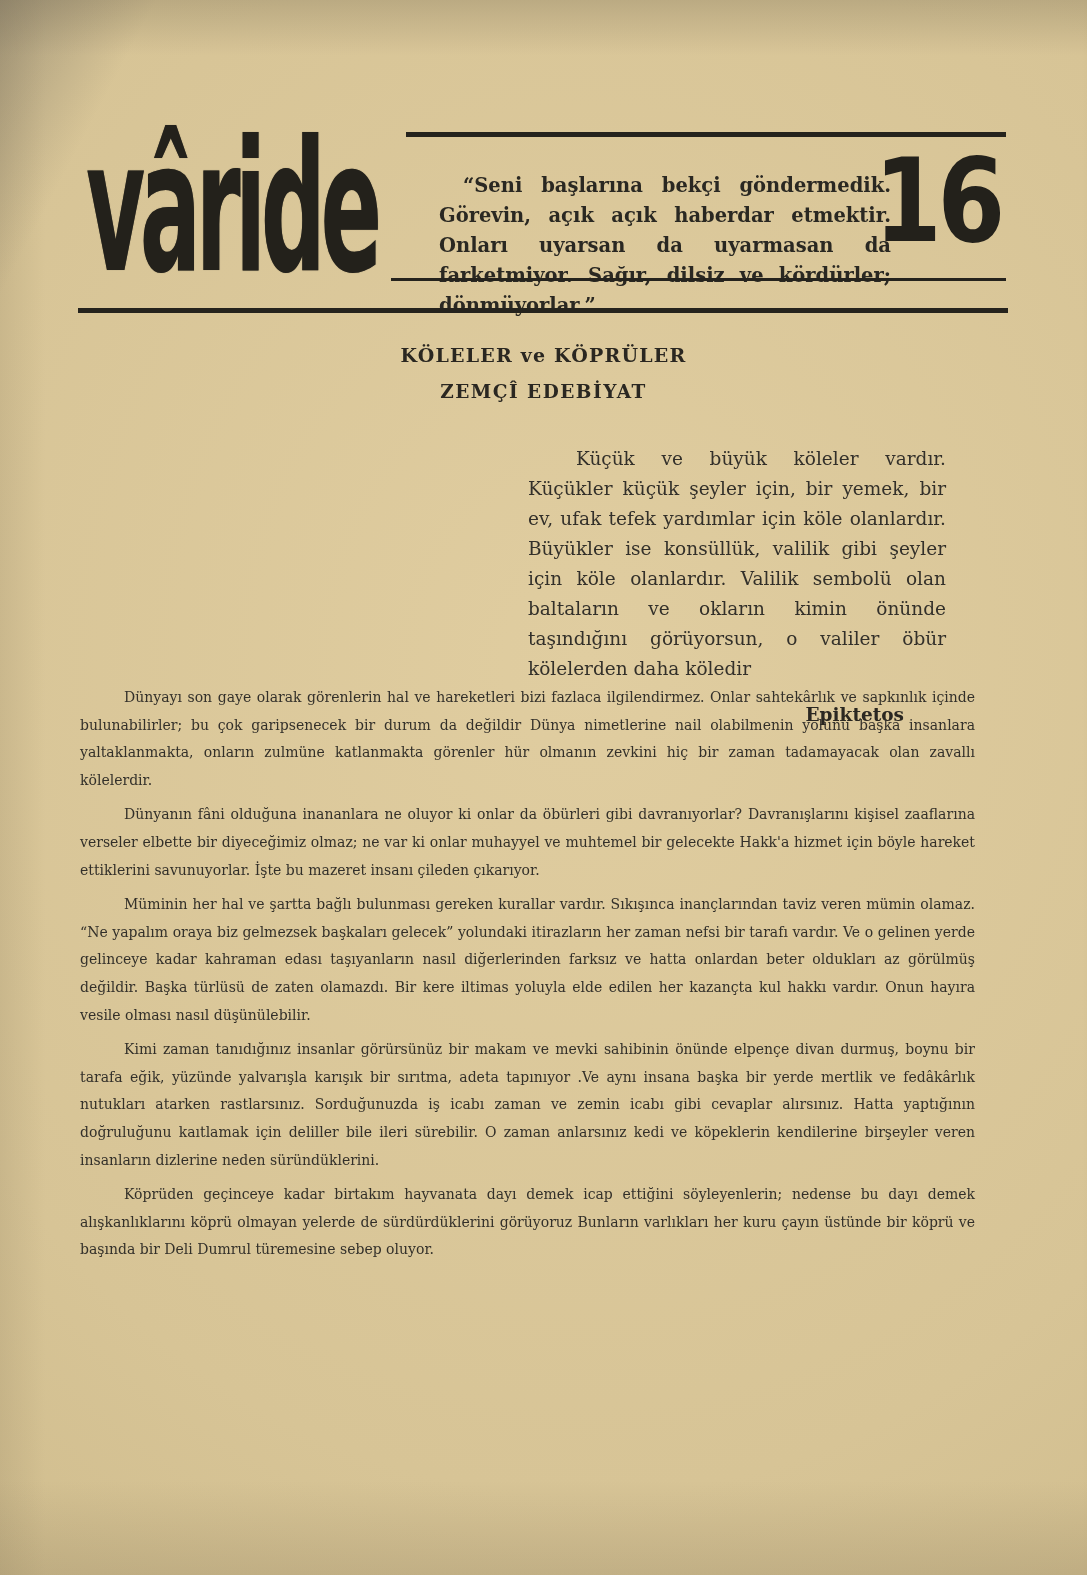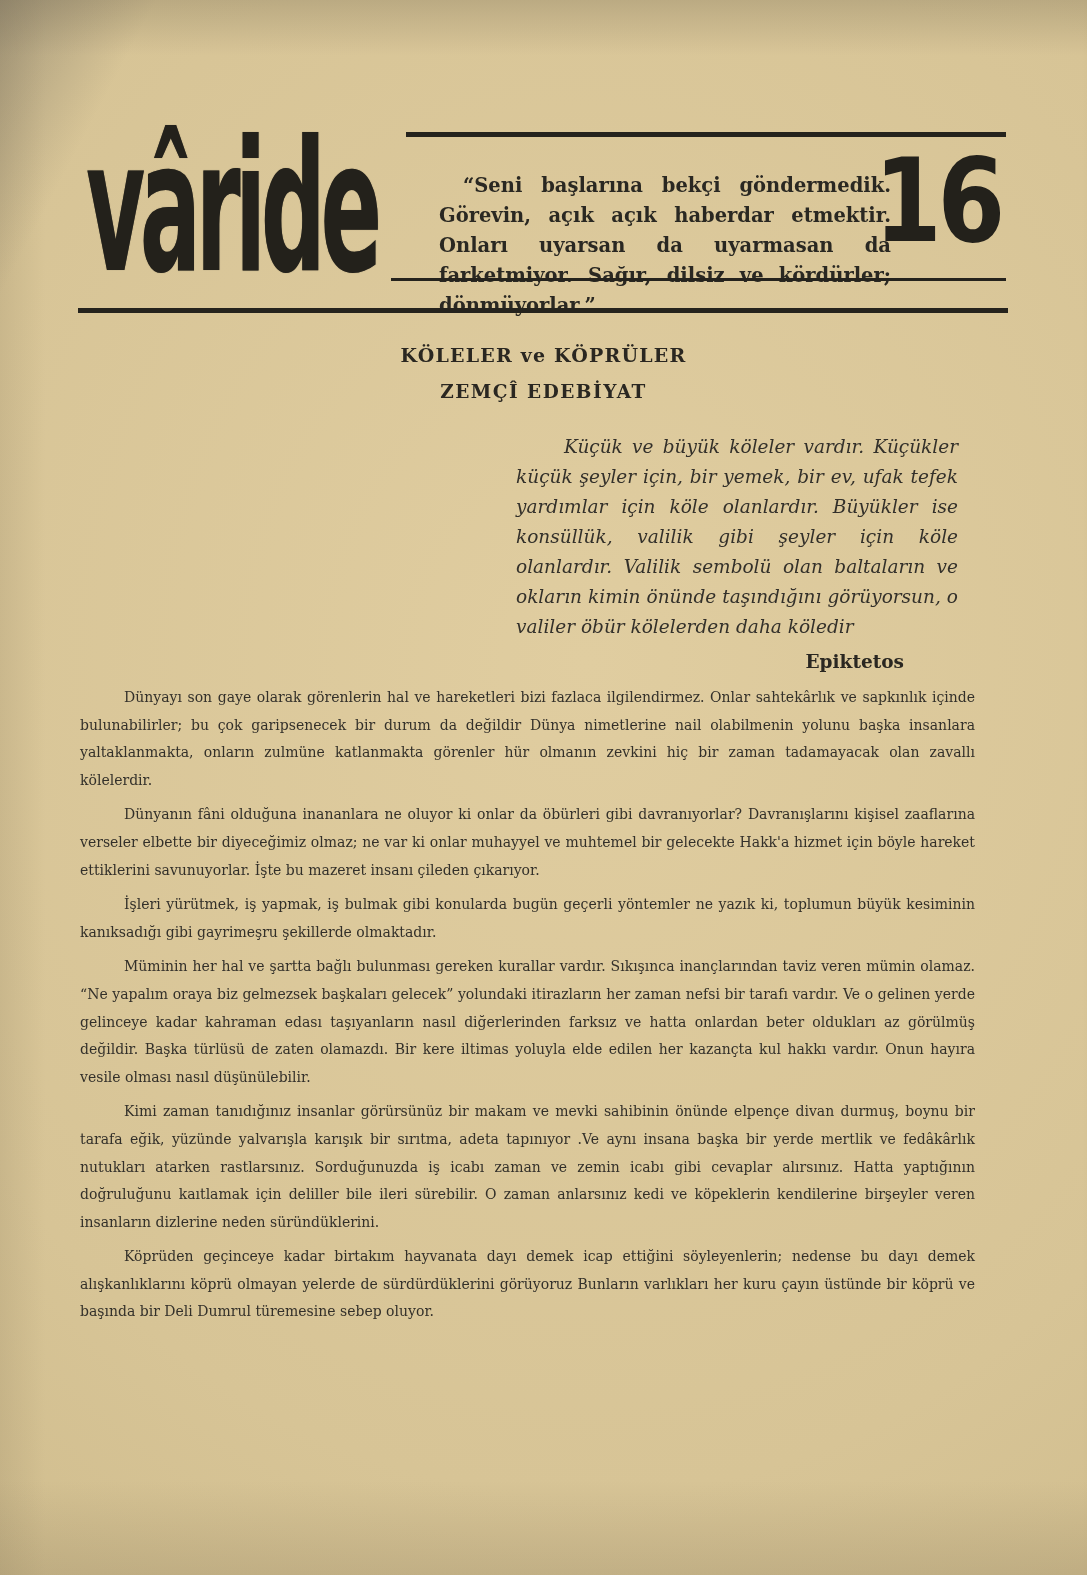--- a/index.html
+++ b/index.html
@@ -52,21 +52,21 @@
   .title, .author {
     position:absolute; left:0; width:1087px; text-align:center;
     font-weight:bold; color:#2a2721; margin:0;
   }
   .title  { top:344px; font-size:19px;   letter-spacing:1.2px; }
   .author { top:381px; font-size:18.5px; letter-spacing:1.5px; }
   .epigraph {
     position:absolute; left:512px; top:428px; width:450px;
     font-size:18.5px; line-height:30px; color:#33302a;
   }
-  .epigraph-text { margin:4px; text-align:justify; text-indent:48px;font-style:italic; }
+  .epigraph-text { margin:16px; text-align:justify; text-indent:48px; }
   .epigraph-attribution {
     margin:5px 58px 8px 0; text-align:right; font-weight:bold; color:#2a2721;
   }
   .article-body {
     position:absolute; left:80px; top:684px; width:895px;
     font-size:14px; line-height:27.6px; text-align:justify;
     color:#33302a;
   }
   .article-body p { margin:0 0 7px; text-indent:44px; }
 </style>
@@ -93,19 +93,18 @@
   <h2 class="author">ZEMÇÎ EDEBİYAT</h2>
 
   <div class="epigraph">
     <p class="epigraph-text">Küçük ve büyük köleler vardır. Küçükler küçük şeyler için, bir yemek, bir ev, ufak tefek yardımlar için köle olanlardır. Büyükler ise konsüllük, valilik gibi şeyler için köle olanlardır. Valilik sembolü olan baltaların ve okların kimin önünde taşındığını görüyorsun, o valiler öbür kölelerden daha köledir</p>
     <p class="epigraph-attribution">Epiktetos</p>
   </div>
 
   <div class="article-body">
     <p>Dünyayı son gaye olarak görenlerin hal ve hareketleri bizi fazlaca ilgilendirmez. Onlar sahtekârlık ve sapkınlık içinde bulunabilirler; bu çok garipsenecek bir durum da değildir Dünya nimetlerine nail olabilmenin yolunu başka insanlara yaltaklanmakta, onların zulmüne katlanmakta görenler hür olmanın zevkini hiç bir zaman tadamayacak olan zavallı kölelerdir.</p>
     <p>Dünyanın fâni olduğuna inananlara ne oluyor ki onlar da öbürleri gibi davranıyorlar? Davranışlarını kişisel zaaflarına verseler elbette bir diyeceğimiz olmaz; ne var ki onlar muhayyel ve muhtemel bir gelecekte Hakk'a hizmet için böyle hareket ettiklerini savunuyorlar. İşte bu mazeret insanı çileden çıkarıyor.</p>
-    <p>İşleri yürütmek, iş yapmak, iş bulmak gibi konularda bugün geçerli yöntemler ne yazık ki, toplumun büyük kesiminin kanıksadığı gibi gayrimeşru şekillerde olmaktadır.</p>
     <p>Müminin her hal ve şartta bağlı bulunması gereken kurallar vardır. Sıkışınca inançlarından taviz veren mümin olamaz. “Ne yapalım oraya biz gelmezsek başkaları gelecek” yolundaki itirazların her zaman nefsi bir tarafı vardır. Ve o gelinen yerde gelinceye kadar kahraman edası taşıyanların nasıl diğerlerinden farksız ve hatta onlardan beter oldukları az görülmüş değildir. Başka türlüsü de zaten olamazdı. Bir kere iltimas yoluyla elde edilen her kazançta kul hakkı vardır. Onun hayıra vesile olması nasıl düşünülebilir.</p>
     <p>Kimi zaman tanıdığınız insanlar görürsünüz bir makam ve mevki sahibinin önünde elpençe divan durmuş, boynu bir tarafa eğik, yüzünde yalvarışla karışık bir sırıtma, adeta tapınıyor .Ve aynı insana başka bir yerde mertlik ve fedâkârlık nutukları atarken rastlarsınız. Sorduğunuzda iş icabı zaman ve zemin icabı gibi cevaplar alırsınız. Hatta yaptığının doğruluğunu kaıtlamak için deliller bile ileri sürebilir. O zaman anlarsınız kedi ve köpeklerin kendilerine birşeyler veren insanların dizlerine neden süründüklerini.</p>
     <p>Köprüden geçinceye kadar birtakım hayvanata dayı demek icap ettiğini söyleyenlerin; nedense bu dayı demek alışkanlıklarını köprü olmayan yelerde de sürdürdüklerini görüyoruz Bunların varlıkları her kuru çayın üstünde bir köprü ve başında bir Deli Dumrul türemesine sebep oluyor.</p>
   </div>
 
 </div>
 
 </body></html>

